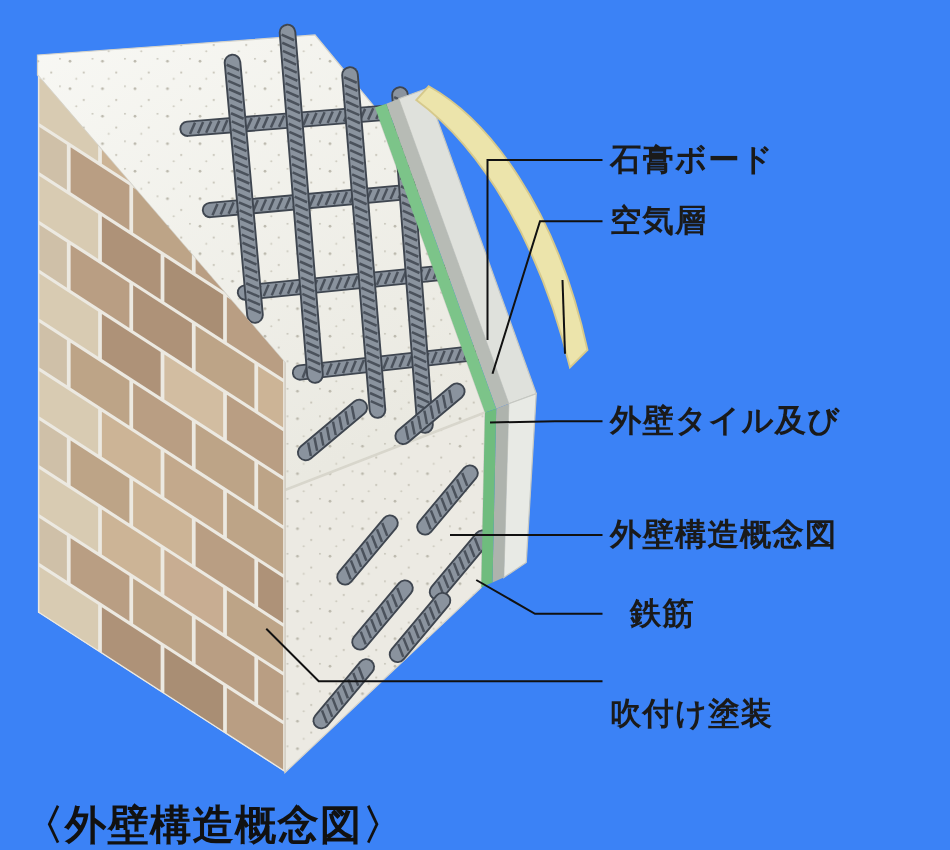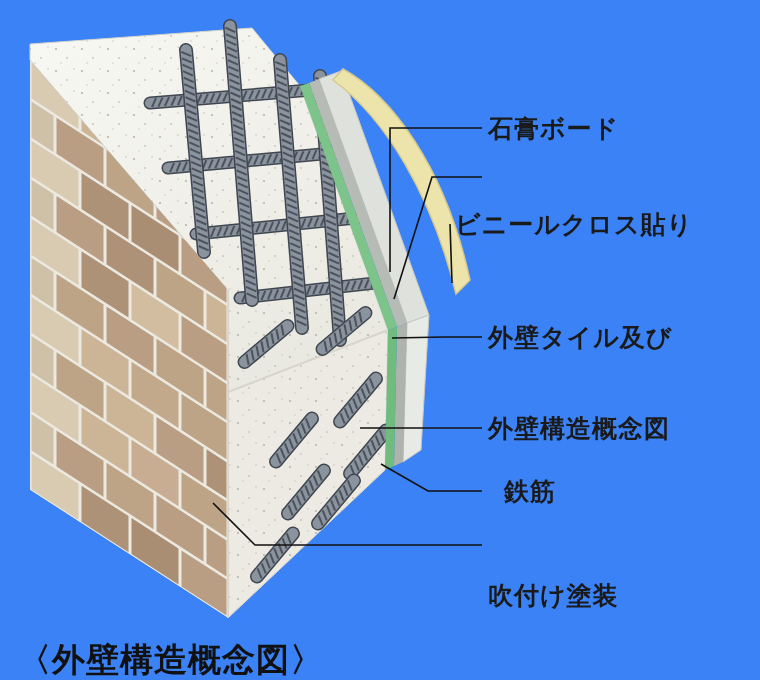--- a/index.html
+++ b/index.html
@@ -469,20 +469,20 @@
         <path d="M482,177 H432 L394,299" fill="none" stroke="#111111" stroke-width="1.6"></path>
         <path d="M450,224 L452,283" fill="none" stroke="#111111" stroke-width="1.6"></path>
         <path d="M482,337 H444 L392,338" fill="none" stroke="#111111" stroke-width="1.6"></path>
         <path d="M482,428 H360" fill="none" stroke="#111111" stroke-width="1.6"></path>
         <path d="M482,491 H428 L381,464" fill="none" stroke="#111111" stroke-width="1.6"></path>
         <path d="M482,545 H255 L213,503" fill="none" stroke="#111111" stroke-width="1.6"></path>
       </g>
     </svg>
 
   <div class="lbl" style="left:488px;top:113px">石膏ボード</div>
-  <div class="lbl" style="left:455px;top:209px">ビニールクロス貼り</div>
+  <div class="lbl" style="left:488px;top:162px">空気層</div>
   <div class="lbl" style="left:488px;top:322px">外壁タイル及び</div>
   <div class="lbl" style="left:488px;top:413px">外壁構造概念図</div>
   <div class="lbl" style="left:504px;top:476px">鉄筋</div>
-  <div class="lbl" style="left:488px;top:580px">吹付け塗装</div>
+  <div class="lbl" style="left:488px;top:556px">吹付け塗装</div>
 
   <div class="title">〈外壁構造概念図〉</div>
 </div>
 
 </body></html>

